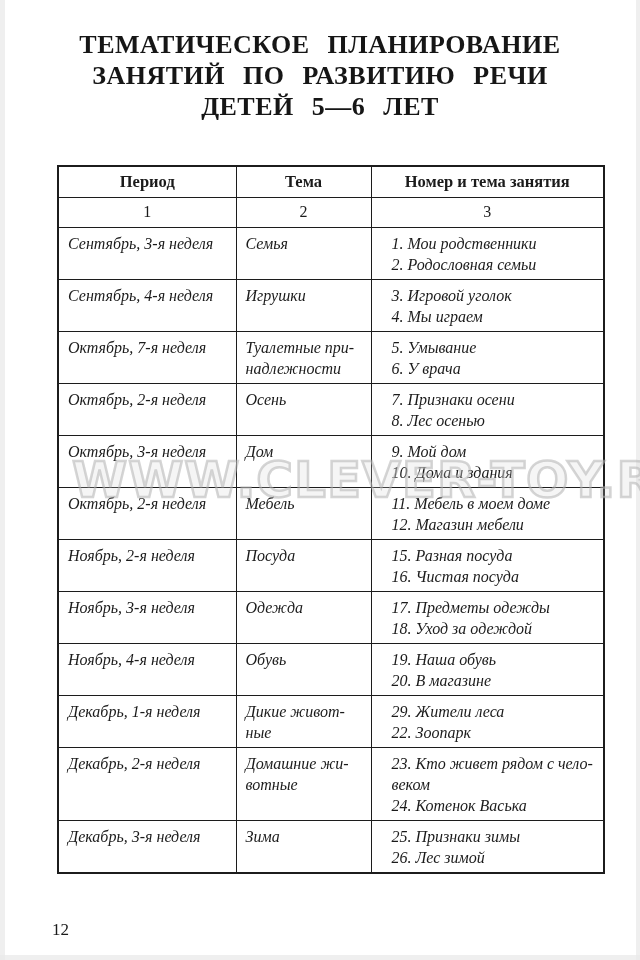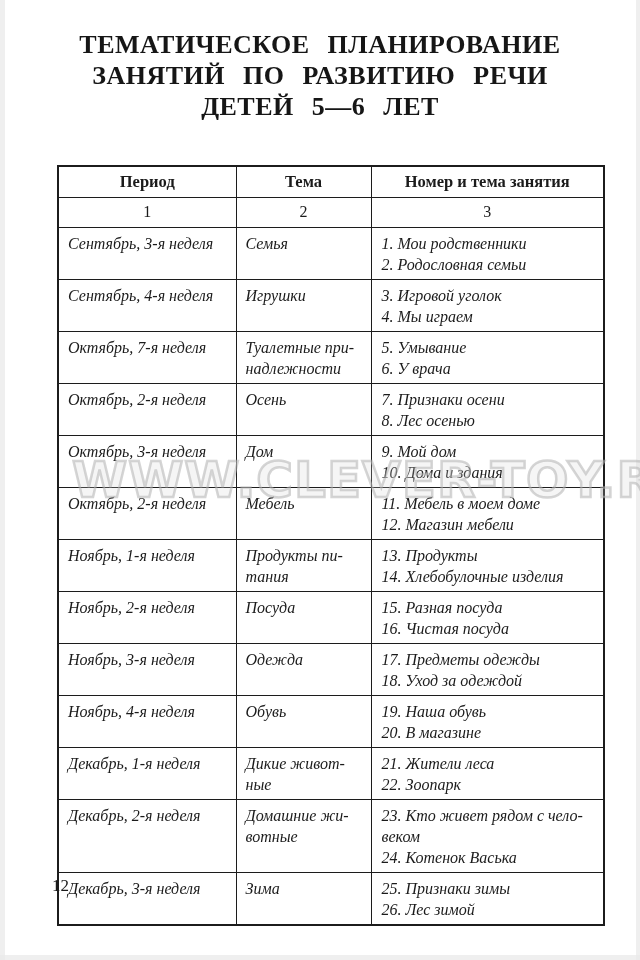--- a/index.html
+++ b/index.html
@@ -70,21 +70,21 @@
     font-weight: normal;
     padding: 1px 4px;
   }
   tr.data-row td {
     height: 50px;
     padding: 5px 8px 4px 9px;
     line-height: 21px;
     white-space: pre-line;
     font-style: italic;
   }
-  tr.data-row td.lessons { padding-left: 10px; }
+  tr.data-row td.lessons { padding-left: 20px; }
 
   
   .watermark {
     position: absolute;
     top: 451px; left: 72px;
     width: 600px;
     font-family: "DejaVu Sans", "Liberation Sans", sans-serif;
     font-weight: bold;
     font-size: 50px;
     letter-spacing: 1px;
@@ -92,21 +92,21 @@
     color: rgba(210, 210, 210, 0.22);
     -webkit-text-stroke: 2.5px rgba(178, 178, 178, 0.55);
     z-index: 3;
     pointer-events: none;
     overflow: hidden;
   }
 
   
   .page-number {
     position: absolute;
-    left: 52px; top: 876px;
+    left: 52px; top: 920px;
     font-size: 17px;
     z-index: 2;
   }
 </style>
 </head>
 <body>
 
 <div class="edge edge-left"></div>
 <div class="edge edge-right"></div>
 <div class="edge edge-bottom"></div>
@@ -173,27 +173,20 @@
 10. Дома и здания</td>
   </tr>
 
   <tr class="data-row">
     <td class="period">Октябрь, 2-я неделя</td>
     <td class="theme">Мебель</td>
     <td class="lessons">11. Мебель в моем доме
 12. Магазин мебели</td>
   </tr>
 
-  <tr class="data-row">
-    <td class="period">Ноябрь, 1-я неделя</td>
-    <td class="theme">Продукты пи-
-тания</td>
-    <td class="lessons">13. Продукты
-14. Хлебобулочные изделия</td>
-  </tr>
 
   <tr class="data-row">
     <td class="period">Ноябрь, 2-я неделя</td>
     <td class="theme">Посуда</td>
     <td class="lessons">15. Разная посуда
 16. Чистая посуда</td>
   </tr>
 
   <tr class="data-row">
     <td class="period">Ноябрь, 3-я неделя</td>
@@ -206,21 +199,21 @@
     <td class="period">Ноябрь, 4-я неделя</td>
     <td class="theme">Обувь</td>
     <td class="lessons">19. Наша обувь
 20. В магазине</td>
   </tr>
 
   <tr class="data-row">
     <td class="period">Декабрь, 1-я неделя</td>
     <td class="theme">Дикие живот-
 ные</td>
-    <td class="lessons">21. Жители леса
+    <td class="lessons">29. Жители леса
 22. Зоопарк</td>
   </tr>
 
   <tr class="data-row">
     <td class="period">Декабрь, 2-я неделя</td>
     <td class="theme">Домашние жи-
 вотные</td>
     <td class="lessons">23. Кто живет рядом с чело-
 веком
 24. Котенок Васька</td>

